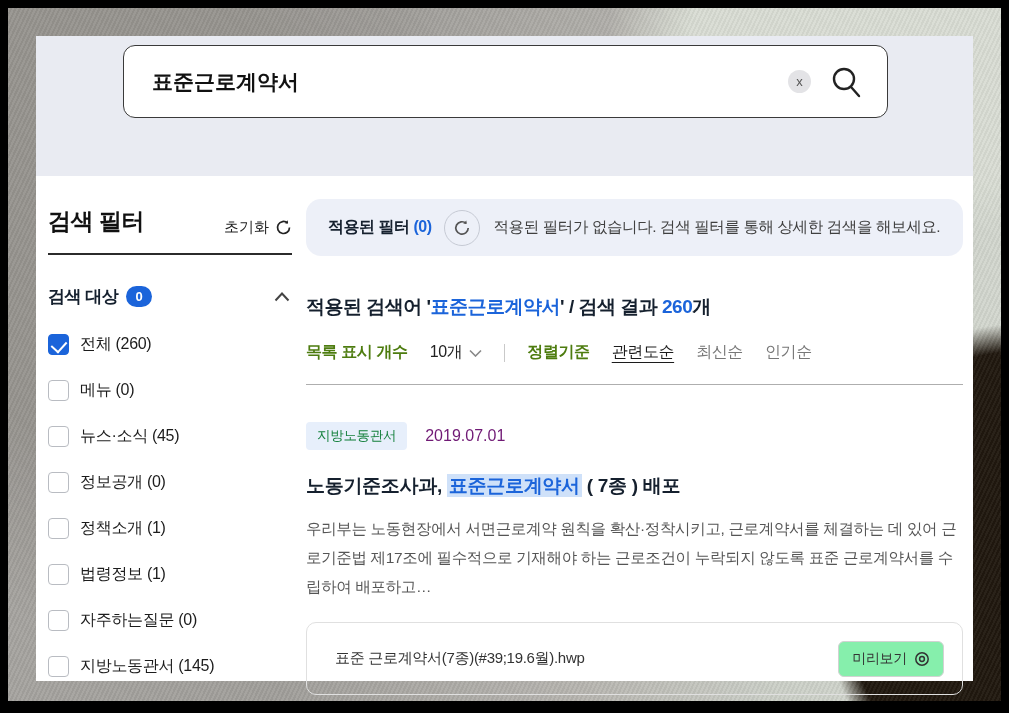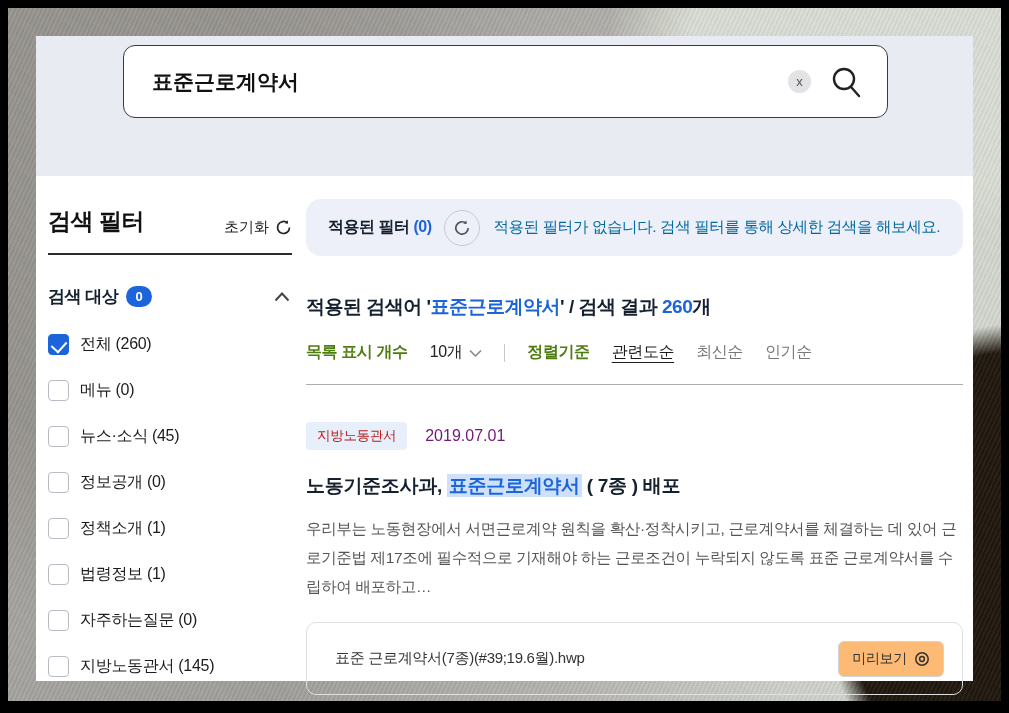--- a/index.html
+++ b/index.html
@@ -55,46 +55,46 @@
   
   .main { flex:1; padding:23px 10px 0 14px; }
   .notice {
     height:57px; background:#edf0f8; border-radius:15px; display:flex; align-items:center;
     padding:0 22px; gap:13px;
   }
   .notice-label { font-size:16px; font-weight:bold; color:#15202e; letter-spacing:-.5px; white-space:nowrap; }
   .notice-count { color:#1b64da; }
   .refresh-circle { width:36px; height:36px; border-radius:50%; border:1px solid #c6cad4;
     background:transparent; display:flex; align-items:center; justify-content:center; cursor:pointer; flex:0 0 auto; }
-  .notice-msg { font-size:15.5px; color:#0369a1; letter-spacing:-.4px; }
+  .notice-msg { font-size:15.5px; color:#404040; letter-spacing:-.4px; }
   .summary { margin-top:38px; font-size:19px; font-weight:bold; color:#15202e; letter-spacing:-.5px; }
   .summary .blue { color:#1b64da; }
   .controls { margin-top:22px; display:flex; align-items:center; font-size:16px; color:#222; letter-spacing:-.4px; }
   .ctl-label { font-weight:bold; color:#4d7c0f;text-align:right; }
   .count-dd { display:flex; align-items:center; gap:7px; margin-left:22px; border:none; background:none;
     font-size:16px; color:#222; cursor:pointer; font-family:inherit; letter-spacing:-.4px; }
   .vsep { width:1px; height:18px; background:#c9c9c9; margin:0 22px; }
   .sort-opt { border:none; background:none; font-size:16px; color:#777; cursor:pointer;
     font-family:inherit; margin-left:22px; letter-spacing:-.4px; }
   .sort-opt.active { color:#1c1c1c; text-decoration:underline; text-underline-offset:5px;text-align:center; }
   .results-divider { border:none; border-top:1px solid #aeaeae; margin-top:21px; }
   .result { margin-top:37px; }
   .meta-row { display:flex; align-items:center; gap:18px; }
-  .tag { background:#e7effb; color:#b91c1c; font-size:13.5px; padding:5px 11px; border-radius:4px; letter-spacing:-.3px; }
+  .tag { background:#e7effb; color:#15803d; font-size:13.5px; padding:5px 11px; border-radius:4px; letter-spacing:-.3px; }
   .date { font-size:16px; color:#701a75; }
   .rtitle { margin-top:23px; font-size:19px; font-weight:bold; color:#15202e; cursor:pointer; letter-spacing:-.3px; }
   .hl { color:#1b64da; background:#cfe1f9; padding:1px 2px; }
   .snippet { margin-top:15px; font-size:15.5px; color:#555; line-height:29px; letter-spacing:-.35px; }
   .attach {
     margin-top:21px; height:73px; border:1px solid #e0e0e0; border-radius:10px;
     display:flex; align-items:center; justify-content:space-between; padding:0 18px 0 28px;
   }
   .fname { font-size:15px; color:#333; letter-spacing:-.3px; }
   .preview-btn { display:flex; align-items:center; gap:7px; border:1px solid #d2d2d2; border-radius:6px;
-    background:#fdba74; padding:8px 13px; font-size:14px; color:#333; cursor:pointer; font-family:inherit; letter-spacing:-.3px; }
+    background:#86efac; padding:8px 13px; font-size:14px; color:#333; cursor:pointer; font-family:inherit; letter-spacing:-.3px; }
   svg { display:block; }
 </style>
 </head>
 <body>
 
 <div class="frame">
   <div class="photo"></div>
 
   <div class="card">
 

